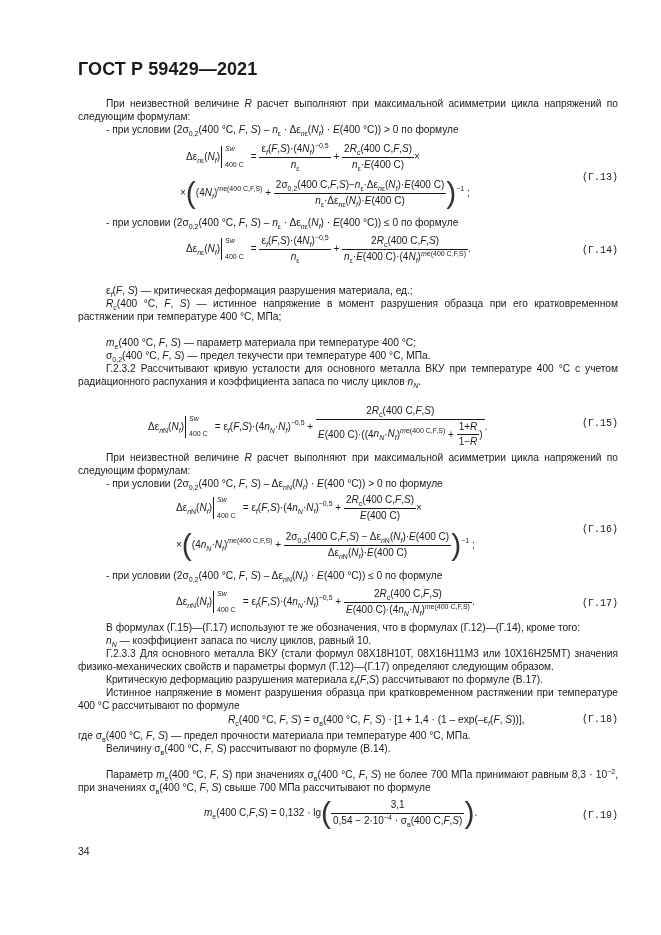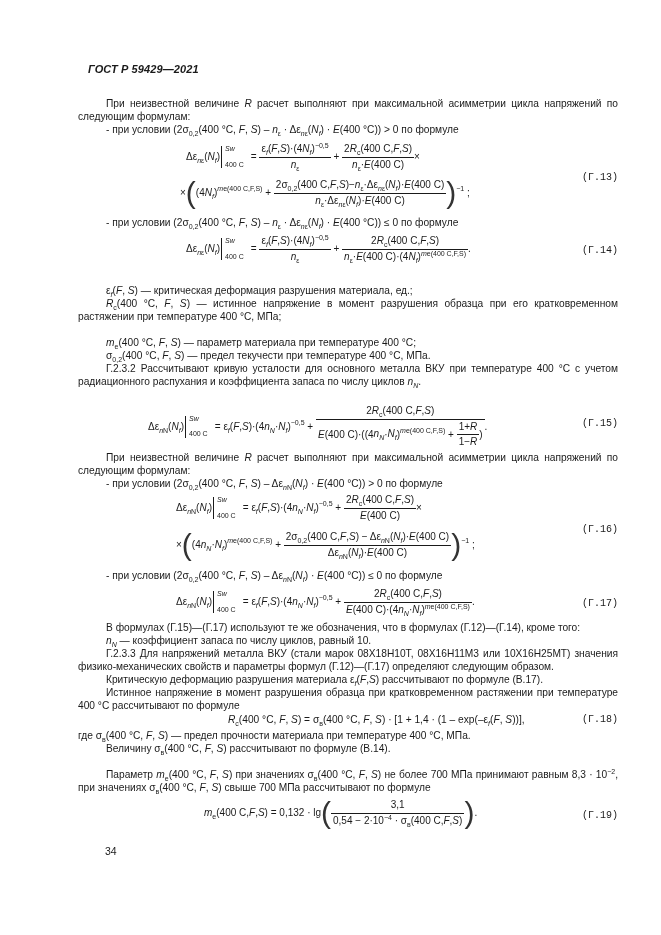--- a/index.html
+++ b/index.html
@@ -3,42 +3,42 @@
 <meta charset="utf-8">
 <style>
   html, body { margin: 0; padding: 0; background: #ffffff; }
   body {
     width: 661px; height: 935px; position: relative; overflow: hidden;
     font-family: "Liberation Sans", sans-serif; color: #1a1a1a;
     font-size: 10.2px; line-height: 12.6px;
   }
   .page { position: absolute; left: 0; top: 0; width: 661px; height: 935px; }
   .header {
-    position: absolute; left: 88px; top: 63px;
-    font-weight: bold; font-size: 11px; letter-spacing: 0.1px; font-style: italic;
+    position: absolute; left: 78px; top: 63px;
+    font-weight: bold; font-size: 18px; letter-spacing: 0.1px;
   }
   .p { position: absolute; left: 78px; width: 540px; text-align: justify; }
   .ind { text-indent: 28px; }
   .ind-only { padding-left: 28px; width: 512px; }
   .formula {
     position: absolute; font-family: "Liberation Sans", sans-serif;
     font-size: 10px; white-space: nowrap;
   }
   .fnum { position: absolute; right: 43px; font-size: 10px; font-family: Liberation Mono, monospace; }
   i { font-style: italic; }
   sub, sup { font-size: 7px; line-height: 0; }
   .frac { display: inline-block; vertical-align: middle; text-align: center; }
   .frac > span { display: block; padding: 0 2px; }
   .frac > span.num { border-bottom: 1px solid #1a1a1a; padding-bottom: 1px; }
   .frac > span.den { padding-top: 1px; }
   .bigparen { font-size: 30px; font-weight: 100; vertical-align: middle; line-height: 30px; color:#333; }
   .eval { display:inline-block; border-left:1px solid #1a1a1a; height: 22px; vertical-align: middle; position: relative; width: 26px; margin-left:1px;}
   .eval .up { position:absolute; left:3px; top:-3px; font-size:7px; font-style: italic;}
   .eval .lo { position:absolute; left:3px; bottom:-3px; font-size:7px; }
-  .pagenum { position: absolute; left: 78px; top: 845px; font-size: 10.5px; margin-left: 27px; }
+  .pagenum { position: absolute; left: 78px; top: 845px; font-size: 10.5px; }
 </style>
 </head>
 <body>
 
 <div class="page">
 
   <div class="header">ГОСТ Р 59429—2021</div>
 
   <div class="p ind" style="top:98px">При неизвестной величине <i>R</i> расчет выполняют при максимальной асимметрии цикла напряжений по следующим формулам:</div>
   <div class="p ind-only" style="top:124px">- при условии (2σ<sub>0,2</sub>(400 °C, <i>F</i>, <i>S</i>) – <i>n</i><sub>ε</sub> · Δε<sub><i>n</i>ε</sub>(<i>N<sub>f</sub></i>) · <i>E</i>(400 °C)) &gt; 0 по формуле</div>
@@ -94,21 +94,21 @@
   <div class="p ind-only" style="top:570px">- при условии (2σ<sub>0,2</sub>(400 °C, <i>F</i>, <i>S</i>) – Δε<sub><i>n</i>N</sub>(<i>N<sub>f</sub></i>) · <i>E</i>(400 °C)) ≤ 0 по формуле</div>
 
   <div class="formula" style="left:176px; top:588px">
     Δε<sub><i>n</i>N</sub>(<i>N<sub>f</sub></i>)<span class="eval"><span class="up">Sw</span><span class="lo">400 C</span></span> = ε<sub><i>f</i></sub>(<i>F</i>,<i>S</i>)·(4<i>n<sub>N</sub></i>·<i>N<sub>f</sub></i>)<sup>−0,5</sup> +
     <span class="frac"><span class="num">2<i>R</i><sub>c</sub>(400 C,<i>F</i>,<i>S</i>)</span><span class="den"><i>E</i>(400 C)·(4<i>n<sub>N</sub></i>·<i>N<sub>f</sub></i>)<sup><i>m</i>e(400 C,F,S)</sup></span></span>.
   </div>
   <div class="fnum" style="top:598px">(Г.17)</div>
 
   <div class="p ind" style="top:622px">В формулах (Г.15)—(Г.17) используют те же обозначения, что в формулах (Г.12)—(Г.14), кроме того:</div>
   <div class="p ind-only" style="top:635px"><i>n<sub>N</sub></i> — коэффициент запаса по числу циклов, равный 10.</div>
-  <div class="p ind" style="top:648px">Г.2.3.3 Для напряжений металла ВКУ (стали марок 08Х18Н10Т, 08Х16Н11М3 или 10Х16Н25МТ) значения физико-механических свойств и параметры формул (Г.12)—(Г.17) определяют следующим образом.</div>
+  <div class="p ind" style="top:648px">Г.2.3.3 Для основного металла ВКУ (стали формул 08Х18Н10Т, 08Х16Н11М3 или 10Х16Н25МТ) значения физико-механических свойств и параметры формул (Г.12)—(Г.17) определяют следующим образом.</div>
   <div class="p ind-only" style="top:674px">Критическую деформацию разрушения материала ε<sub><i>f</i></sub>(<i>F</i>,<i>S</i>) рассчитывают по формуле (В.17).</div>
   <div class="p ind" style="top:687px">Истинное напряжение в момент разрушения образца при кратковременном растяжении при температуре 400 °C рассчитывают по формуле</div>
 
   <div class="formula" style="left:228px; top:714px; font-size:10.2px">
     <i>R</i><sub>c</sub>(400 °C, <i>F</i>, <i>S</i>) = σ<sub>в</sub>(400 °C, <i>F</i>, <i>S</i>) · [1 + 1,4 · (1 – exp(–ε<sub><i>f</i></sub>(<i>F</i>, <i>S</i>))],
   </div>
   <div class="fnum" style="top:714px">(Г.18)</div>
 
   <div class="p" style="top:730px">где σ<sub>в</sub>(400 °C, <i>F</i>, <i>S</i>) — предел прочности материала при температуре 400 °C, МПа.</div>
   <div class="p ind-only" style="top:743px">Величину σ<sub>в</sub>(400 °C, <i>F</i>, <i>S</i>) рассчитывают по формуле (В.14).</div>

